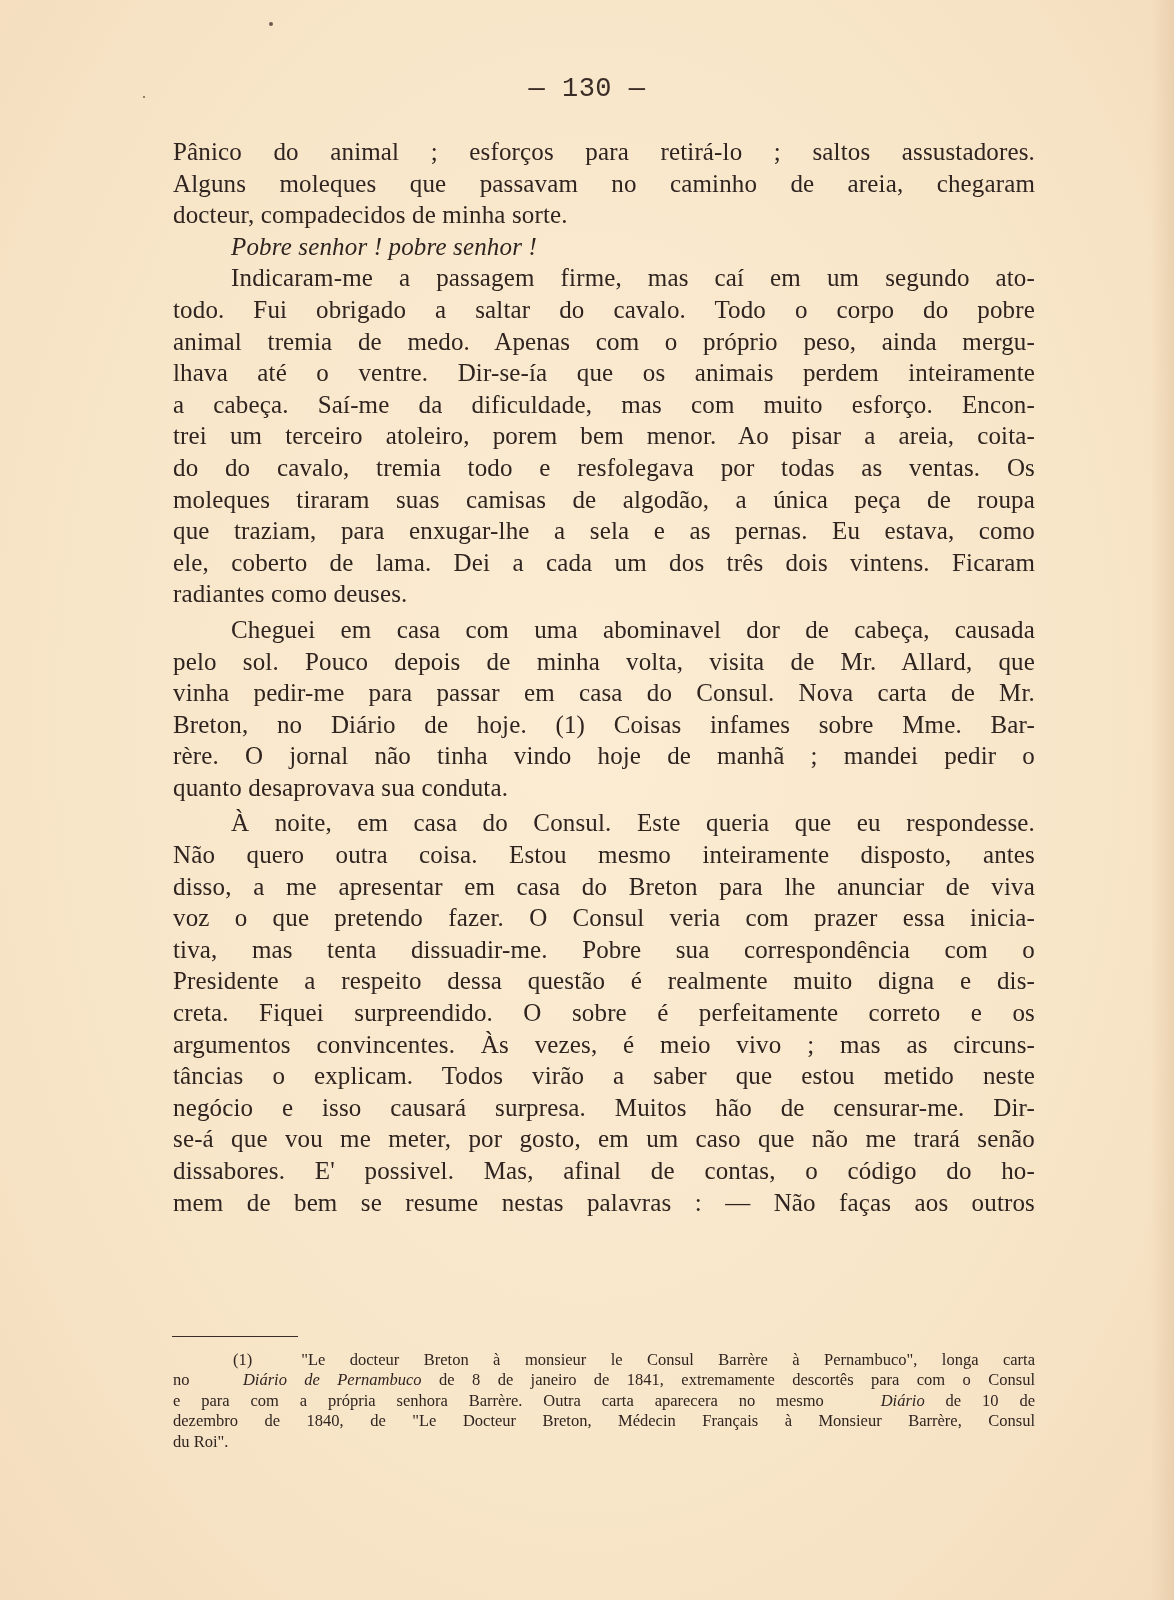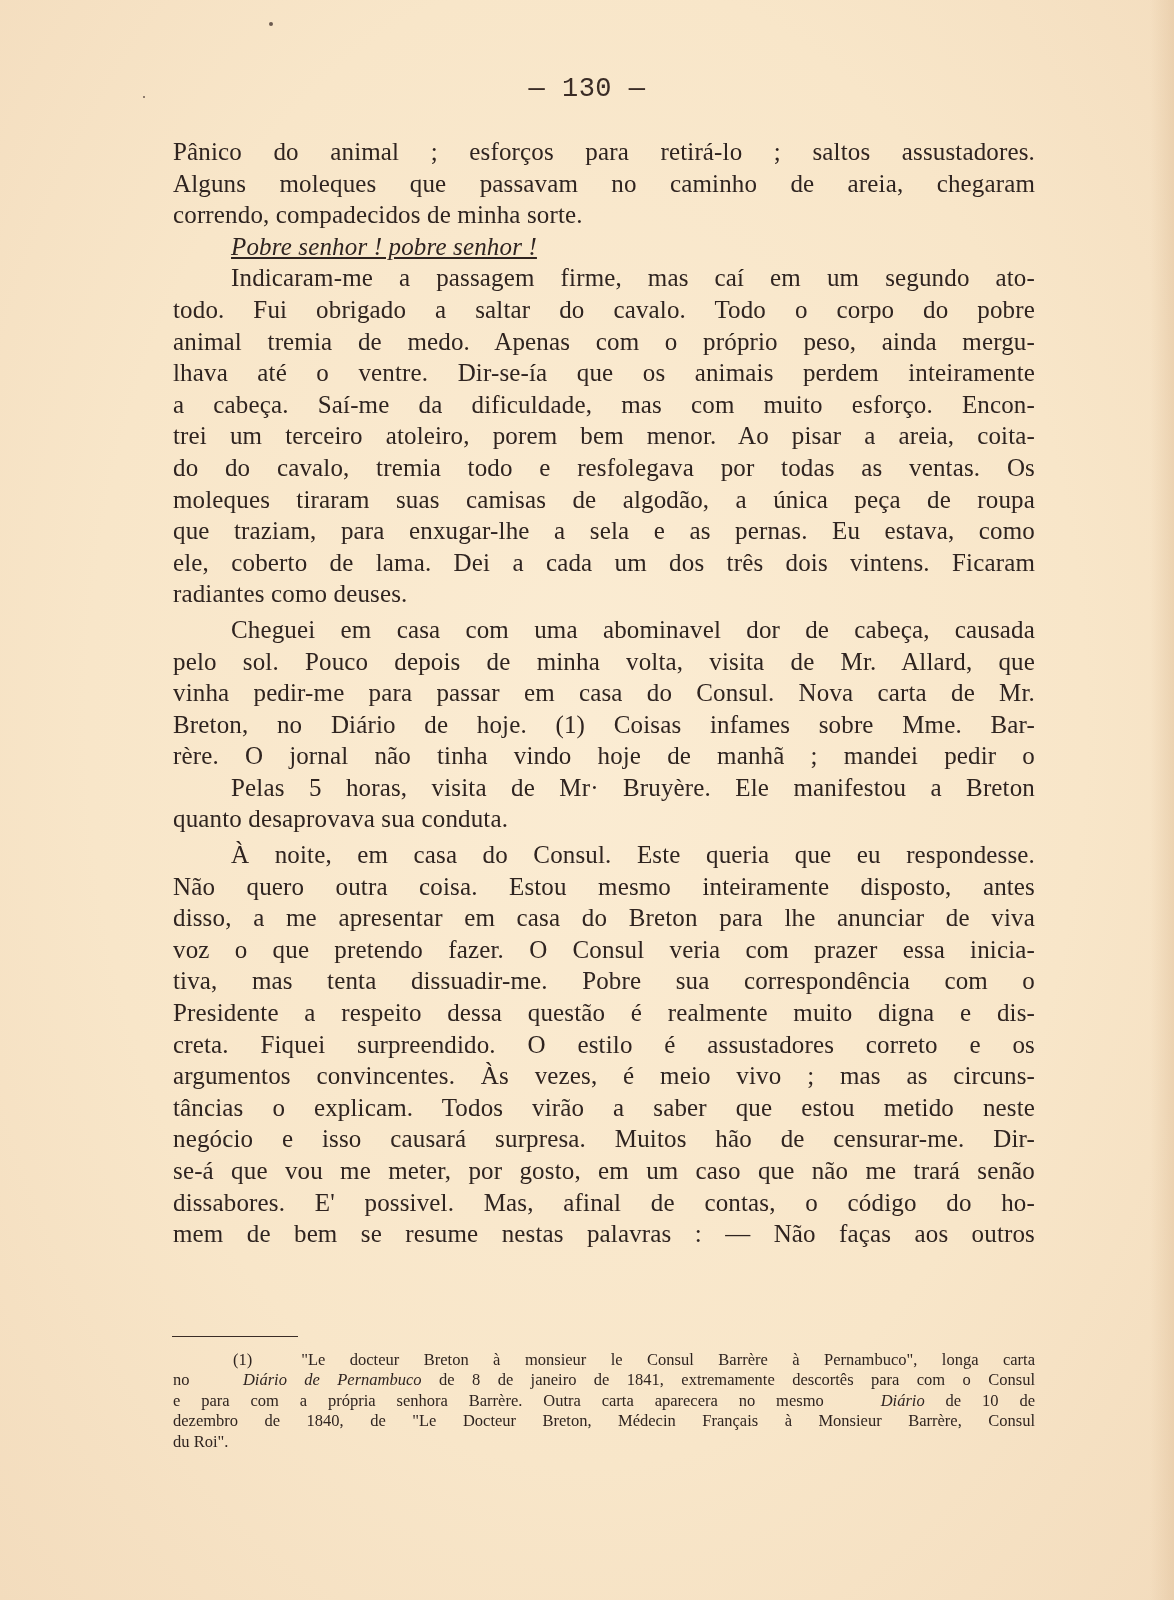--- a/index.html
+++ b/index.html
@@ -25,21 +25,21 @@
     position: absolute; left: 173px; top: 136px; width: 862px;
   }
   .line {
     display: block; height: 31.6px; line-height: 31.6px;
     font-family: "Liberation Serif", serif; font-size: 25px;
     white-space: nowrap; text-align: justify; text-align-last: justify;
     letter-spacing: 0.15px;
   }
   .line.last { text-align-last: left; }
   .line.indent { padding-left: 58px; }
-  .line.italic { font-style: italic; text-decoration: underline; }
+  .line.italic { font-style: italic; }
   .gap { height: 4px; }
   .rule {
     position: absolute; left: 172px; top: 1336px; width: 126px; height: 0;
     border-top: 1.5px solid #3a2c26;
   }
   .footnote {
     position: absolute; left: 173px; top: 1350px; width: 862px;
   }
   .fline {
     display: block; height: 20.4px; line-height: 20.4px;
@@ -55,49 +55,48 @@
 
 <div class="edge-shadow"></div>
 <div class="speck" style="left:269px;top:22px;"></div>
 <div class="speck" style="left:143px;top:96px;width:2px;height:2px;"></div>
 
 <div class="page-number">— 130 —</div>
 
 <div class="body-text">
   <span class="line">Pânico do animal ;  esforços para retirá-lo ;  saltos assustadores.</span>
   <span class="line">Alguns moleques que passavam no caminho de areia, chegaram</span>
-  <span class="line last">correndo, compadecidos de minha sorte.</span>
+  <span class="line last">docteur, compadecidos de minha sorte.</span>
   <span class="line indent italic last">Pobre senhor !  pobre senhor !</span>
   <span class="line indent">Indicaram-me a passagem firme, mas caí em um segundo ato-</span>
   <span class="line">todo.  Fui obrigado a saltar do cavalo.  Todo o corpo do pobre</span>
   <span class="line">animal tremia de medo.  Apenas com o próprio peso, ainda mergu-</span>
   <span class="line">lhava até o ventre.  Dir-se-ía que os animais perdem inteiramente</span>
   <span class="line">a cabeça.  Saí-me da dificuldade, mas com muito esforço.  Encon-</span>
   <span class="line">trei um terceiro atoleiro, porem bem menor.  Ao pisar a areia, coita-</span>
   <span class="line">do do cavalo, tremia todo e resfolegava por todas as ventas.  Os</span>
   <span class="line">moleques tiraram suas camisas de algodão, a única peça de roupa</span>
   <span class="line">que traziam, para enxugar-lhe a sela e as pernas.  Eu estava, como</span>
   <span class="line">ele, coberto de lama.  Dei a cada um dos três dois vintens.  Ficaram</span>
   <span class="line last">radiantes como deuses.</span>
   <div class="gap"></div>
   <span class="line indent">Cheguei em casa com uma abominavel dor de cabeça, causada</span>
   <span class="line">pelo sol.  Pouco depois de minha volta, visita de Mr. Allard, que</span>
   <span class="line">vinha pedir-me para passar em casa do Consul.  Nova carta de Mr.</span>
   <span class="line">Breton, no Diário de hoje.  (1)  Coisas infames sobre Mme.  Bar-</span>
   <span class="line">rère.  O jornal não tinha vindo hoje de manhã ;  mandei pedir o</span>
-  <span class="line indent">Pelas 5 horas, visita de Mr· Bruyère.  Ele manifestou a Breton</span>
   <span class="line last">quanto desaprovava sua conduta.</span>
   <div class="gap"></div>
   <span class="line indent">À noite, em casa do Consul.  Este queria que eu respondesse.</span>
   <span class="line">Não quero outra coisa.  Estou mesmo inteiramente disposto, antes</span>
   <span class="line">disso, a me apresentar em casa do Breton para lhe anunciar de viva</span>
   <span class="line">voz o que pretendo fazer.  O Consul veria com prazer essa inicia-</span>
   <span class="line">tiva, mas tenta dissuadir-me.  Pobre sua correspondência com o</span>
   <span class="line">Presidente a respeito dessa questão é realmente muito digna e dis-</span>
-  <span class="line">creta.  Fiquei surpreendido.  O estilo é assustadores correto e os</span>
+  <span class="line">creta.  Fiquei surpreendido.  O sobre é perfeitamente correto e os</span>
   <span class="line">argumentos convincentes.  Às vezes, é meio vivo ;  mas as circuns-</span>
   <span class="line">tâncias o explicam.  Todos virão a saber que estou metido neste</span>
   <span class="line">negócio e isso causará surpresa.  Muitos hão de censurar-me.  Dir-</span>
   <span class="line">se-á que vou me meter, por gosto, em um caso que não me trará senão</span>
   <span class="line">dissabores.  E' possivel.  Mas, afinal de contas, o código do ho-</span>
   <span class="line">mem de bem se resume nestas palavras :  — Não faças aos outros</span>
 </div>
 
 <div class="rule"></div>
 

